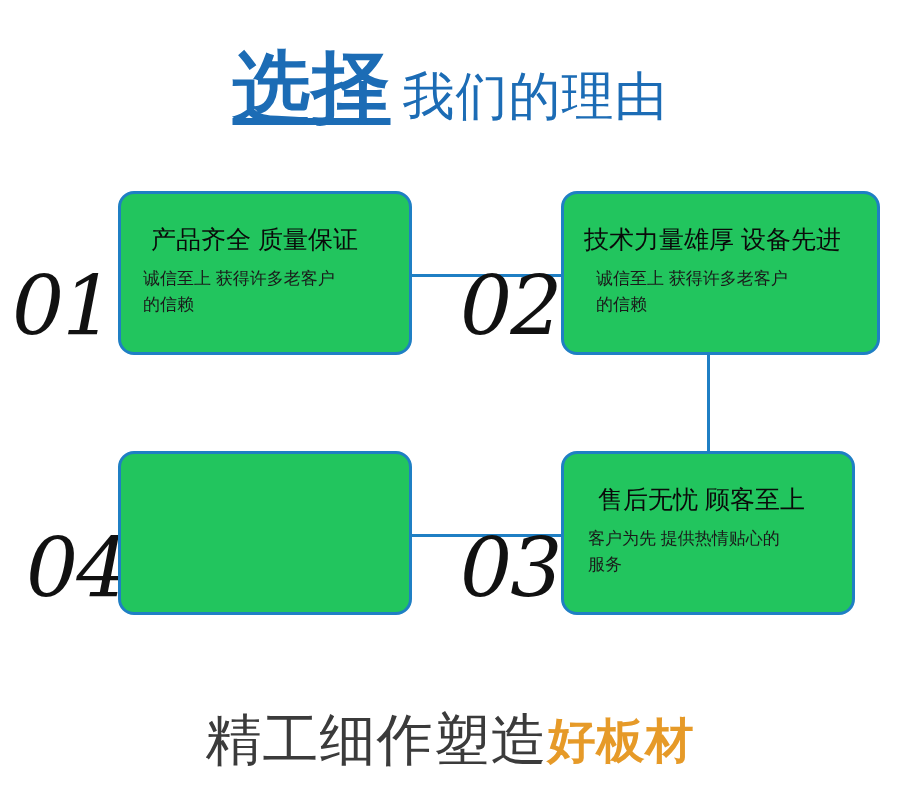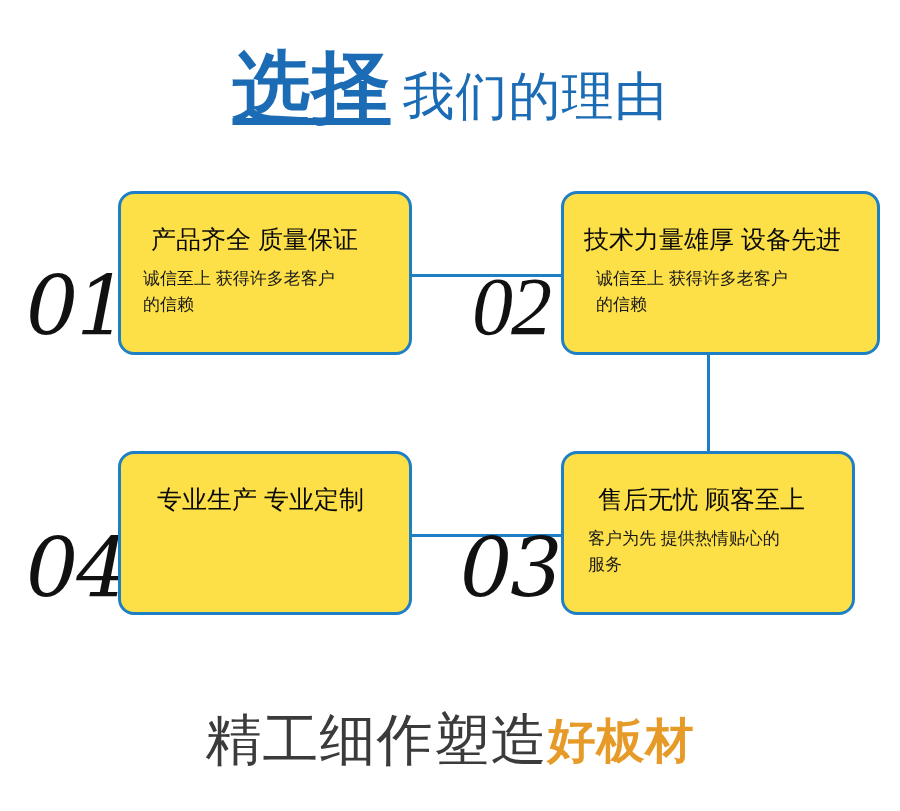--- a/index.html
+++ b/index.html
@@ -60,30 +60,30 @@
     position: absolute;
     font-family: "DejaVu Serif", "Liberation Serif", serif;
     font-style: italic;
     font-weight: 400;
     font-size: 82px;
     line-height: 1;
     color: #111111;
     letter-spacing: -2px;
     white-space: nowrap;
   }
-  .num-01 { left: 26px;  top: 266px; }
-  .num-02 { left: 472px; top: 266px; font-family: Liberation Serif, serif; }
+  .num-01 { left: 12px;  top: 266px; }
+  .num-02 { left: 460px; top: 266px; }
   .num-04 { left: 26px;  top: 528px; }
   .num-03 { left: 460px; top: 528px; }
 
   
   .card {
     position: absolute;
     box-sizing: border-box;
-    background: #fde047;
+    background: #22c55e;
     border: 3px solid #1F7FC4;
     border-radius: 16px;
     padding: 0 18px;
   }
   .card-1 { left: 118px; top: 191px; width: 294px; height: 164px; }
   .card-2 { left: 561px; top: 191px; width: 319px; height: 164px; }
   .card-4 { left: 118px; top: 451px; width: 294px; height: 164px; }
   .card-3 { left: 561px; top: 451px; width: 294px; height: 164px; }
 
   .card-title {
@@ -170,21 +170,20 @@
 
 <div class="card card-2">
   <div class="card-title">技术力量雄厚 设备先进</div>
   <div class="card-body">
     <span class="line">诚信至上 获得许多老客户</span>
     <span class="line">的信赖</span>
   </div>
 </div>
 
 <div class="card card-4">
-  <div class="card-title">专业生产 专业定制</div>
 </div>
 
 <div class="card card-3">
   <div class="card-title">售后无忧 顾客至上</div>
   <div class="card-body">
     <span class="line">客户为先 提供热情贴心的</span>
     <span class="line">服务</span>
   </div>
 </div>
 

